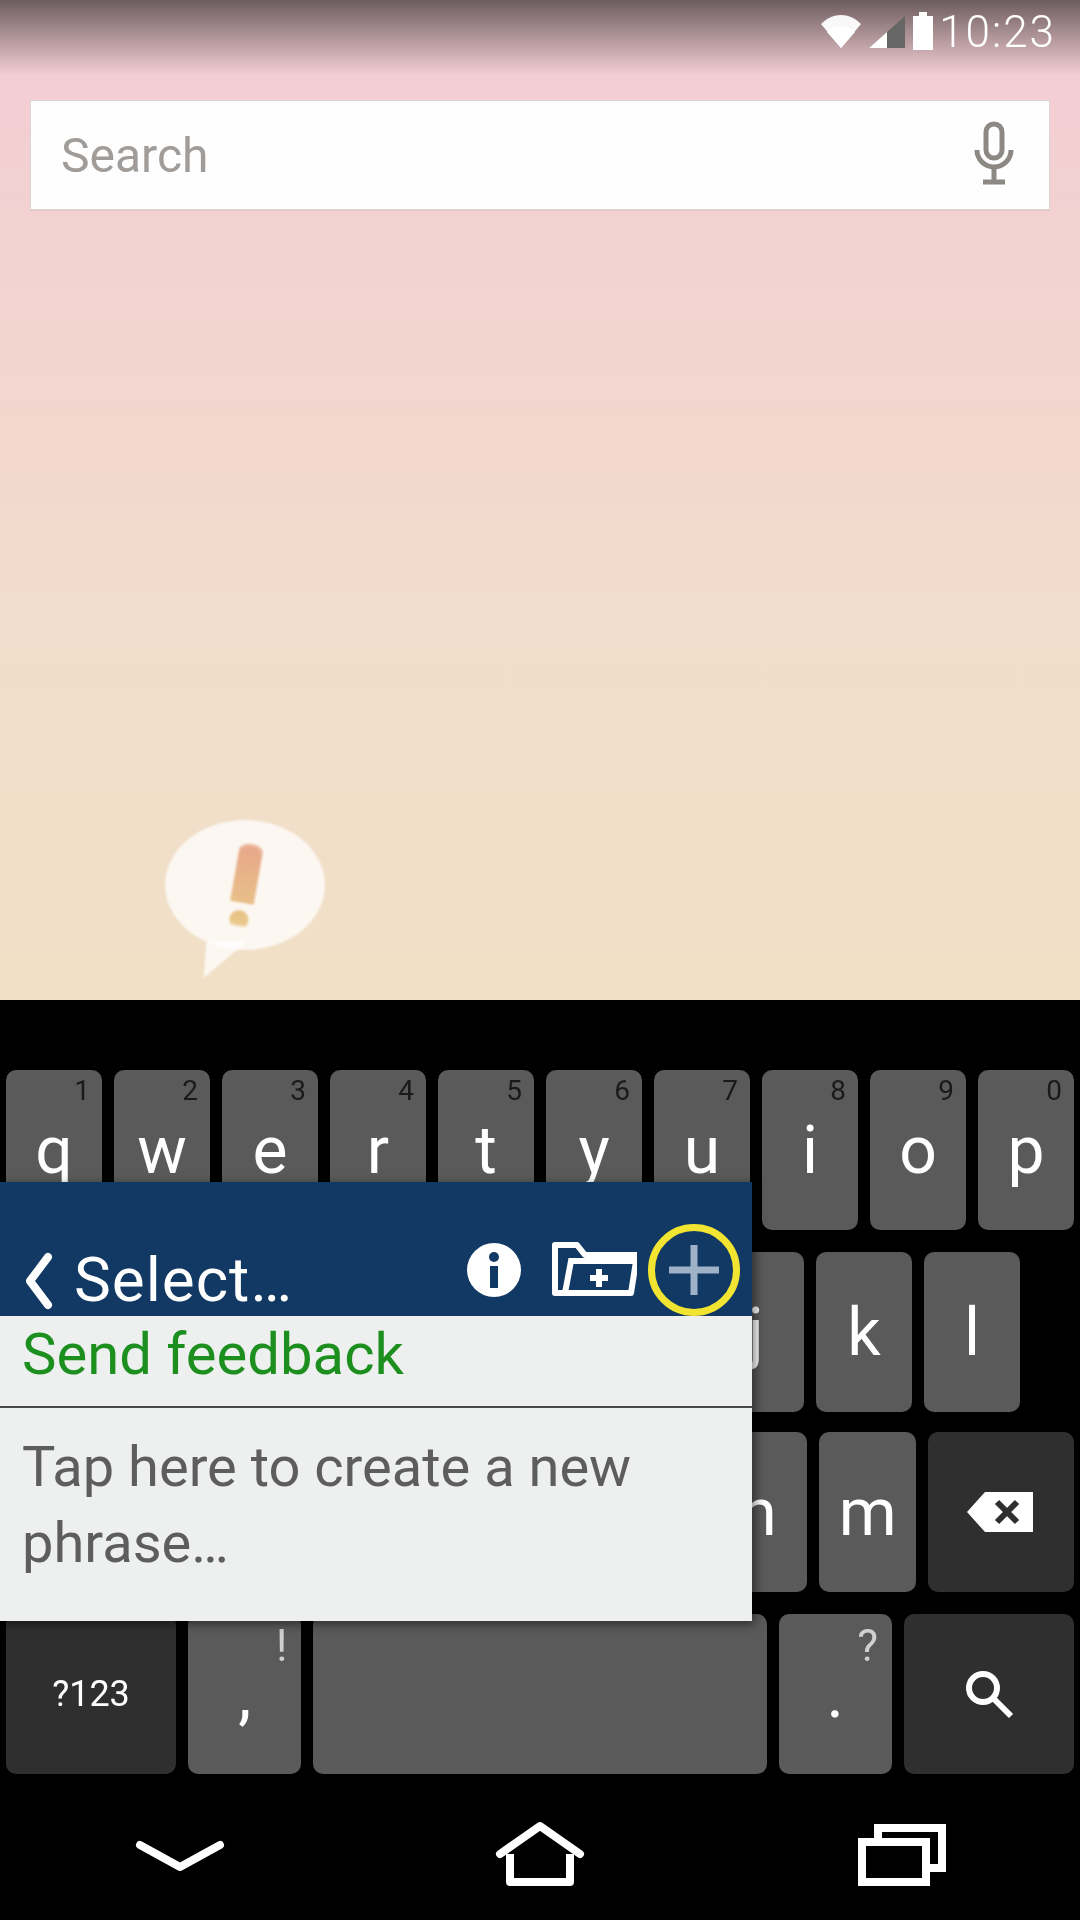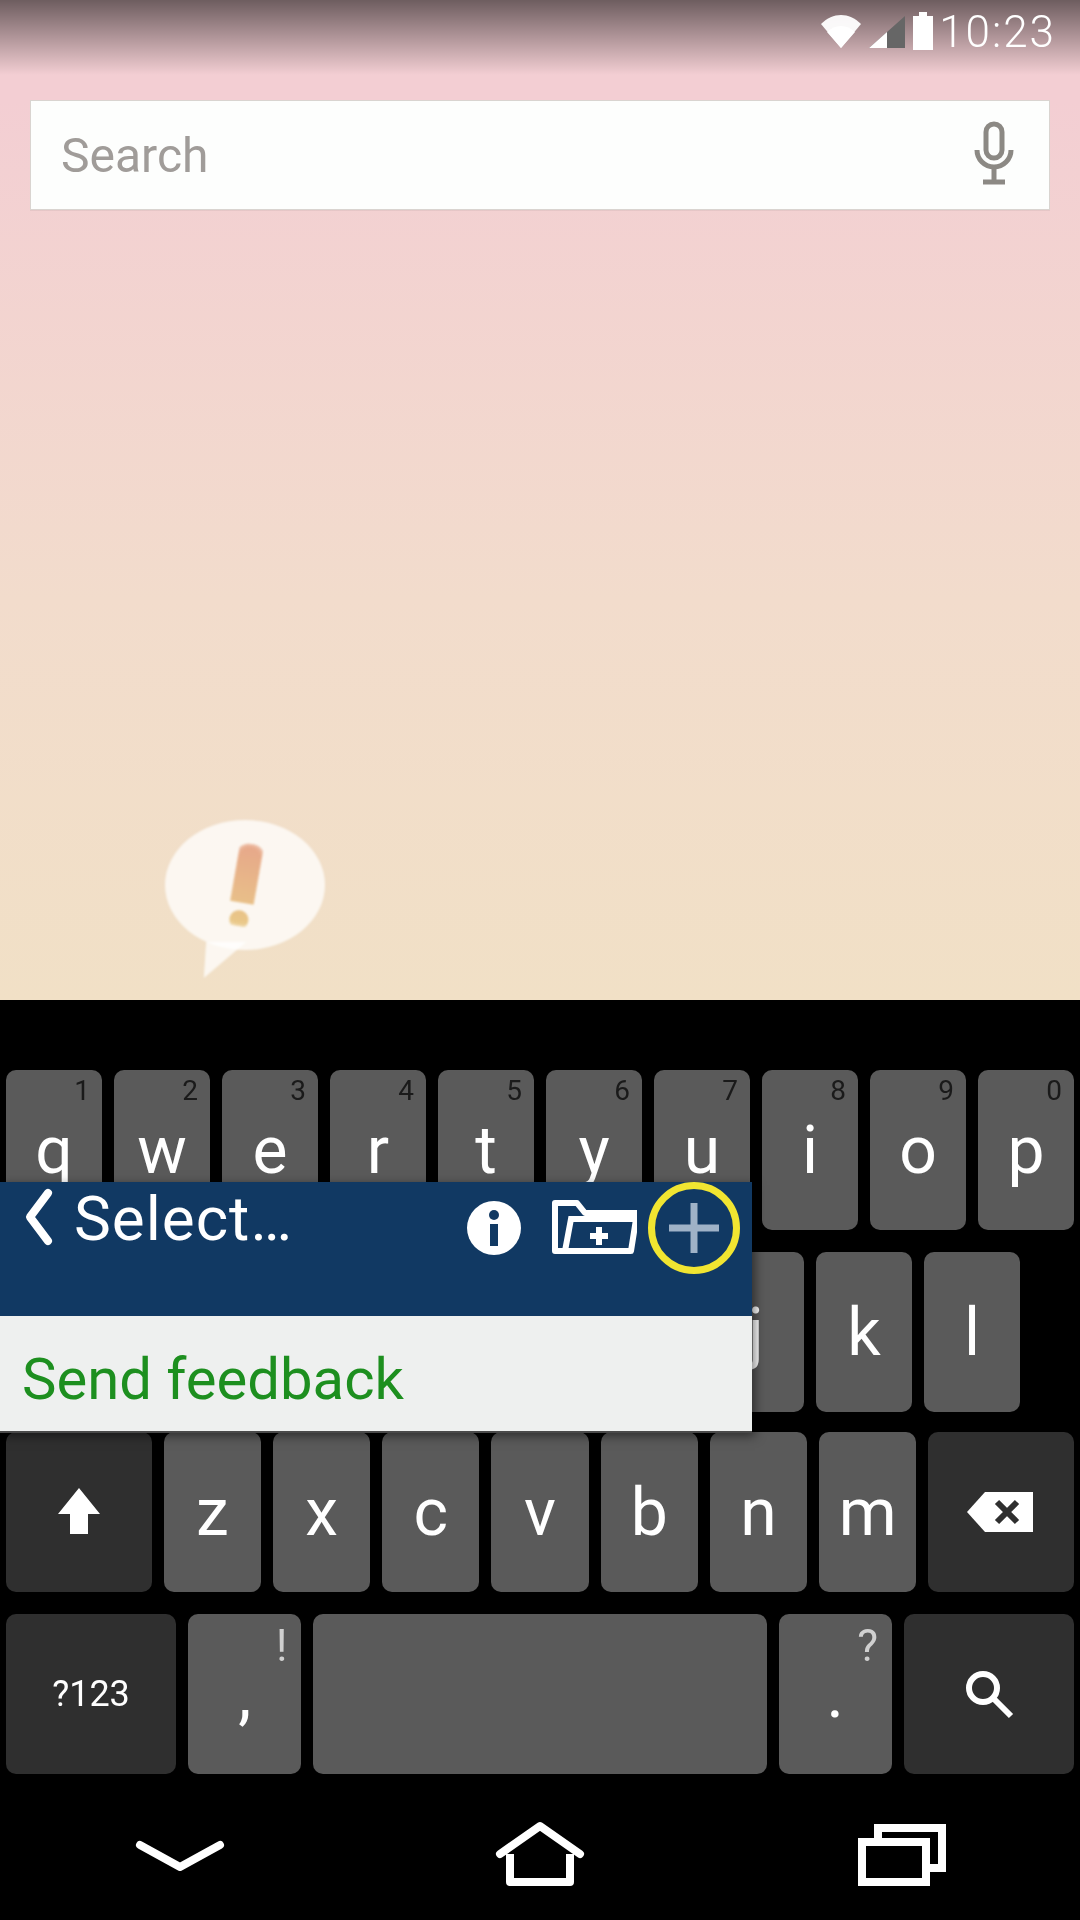--- a/index.html
+++ b/index.html
@@ -80,33 +80,33 @@
   .key-label { pointer-events: none; }
   .key .punct { font-size: 44px; position: absolute; top: 6px; right: 14px; color: #d0d0d0; }
 
   
   .panel {
     position: absolute; left: 0; top: 1182px; width: 752px;
     background: #eceeed; z-index: 50;
     box-shadow: 3px 3px 10px rgba(0,0,0,0.5);
   }
   .panel-header {
-    height: 134px; background: #113963; display: flex; align-items: flex-start;
+    height: 134px; background: #113963; display: flex; align-items: flex-end;
     padding: 0 12px; gap: 8px;
   }
   .panel-header .back { width: 54px; height: 70px; display:flex; align-items:center; justify-content:center; }
   .panel-title { color: #fff; font-size: 62px; flex: 0 0 auto; margin-right: auto; letter-spacing: 1px;}
   .hdr-icon { width: 92px; height: 92px; display:flex; align-items:center; justify-content:center; }
   .plus-highlight {
     width: 92px; height: 92px; border-radius: 50%;
     border: 7px solid #f1e531; display:flex; align-items:center; justify-content:center;
   }
 
   .panel-row1 {
-    padding: 29px 22px 18px; color: #1d8f1f; font-size: 58px;
+    padding: 4px 22px 18px; color: #1d8f1f; font-size: 58px;
     border-bottom: 2px solid #4a4a4a; background: #eef0ef;
   }
   .panel-row2 {
     padding: 22px 22px 40px; color: #5d5d5d; font-size: 56px; line-height: 1.35;
     background: #eef0ef;
   }
 
   
   .navbar {
     position: absolute; left: 0; right: 0; bottom: 0; height: 130px;
@@ -307,20 +307,21 @@
     <div class="hdr-icon">
       <div class="plus-highlight">
         <svg width="62" height="62" viewBox="0 0 62 62">
             <line x1="31" y1="6" x2="31" y2="56" stroke="#9fb2c7" stroke-width="7"></line>
             <line x1="6" y1="31" x2="56" y2="31" stroke="#9fb2c7" stroke-width="7"></line>
           </svg>
       </div>
     </div>
   </div>
   <div class="panel-row1">Send feedback</div>
+  <div class="panel-row2">Tap here to create a new phrase…</div>
 </div>
 
 <div class="navbar">
   <div class="nav-btn">
     <svg width="100" height="40" viewBox="0 0 100 40">
         <path d="M10 10 L50 32 L90 10" fill="none" stroke="#fff" stroke-width="8" stroke-linecap="round" stroke-linejoin="round"></path>
       </svg>
   </div>
   <div class="nav-btn">
     <svg width="96" height="70" viewBox="0 0 96 70">

